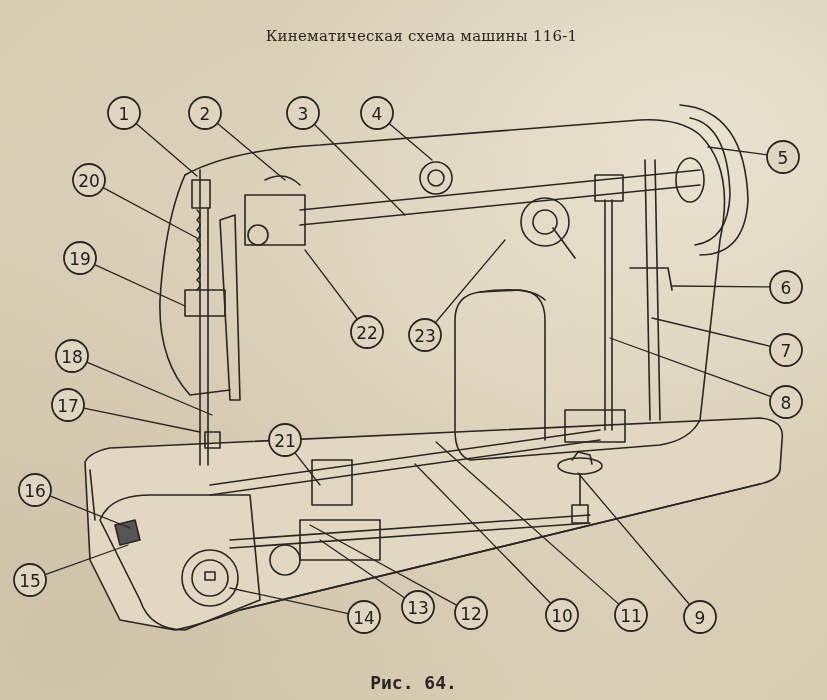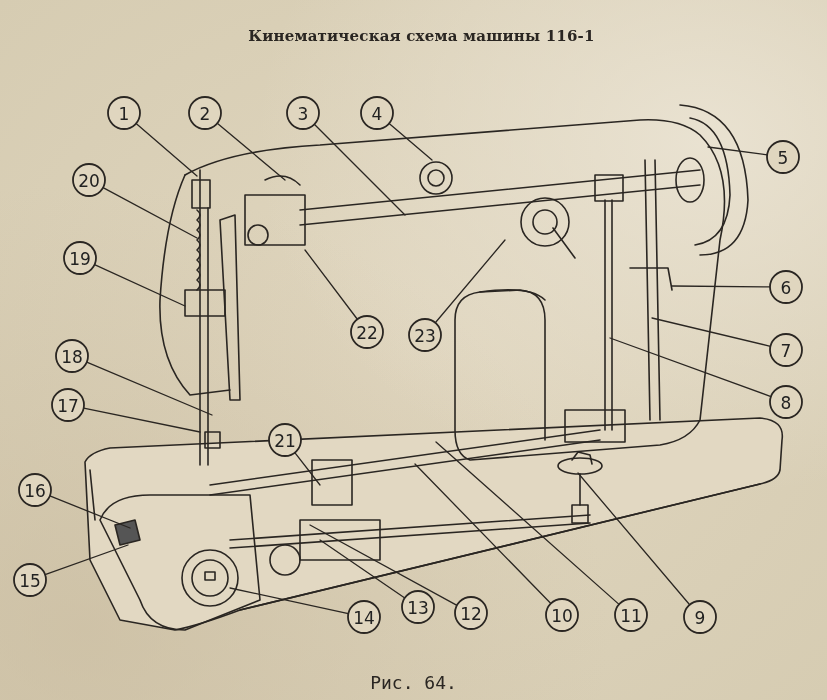--- a/index.html
+++ b/index.html
@@ -11,27 +11,27 @@
   }
   .paper {
     position: absolute; inset: 0;
     background:
       radial-gradient(ellipse at 85% 20%, rgba(235,228,212,0.9), rgba(235,228,212,0) 45%),
       radial-gradient(ellipse at 10% 90%, rgba(200,186,158,0.6), rgba(200,186,158,0) 50%),
       radial-gradient(ellipse at 50% 50%, #e0d6bf, #d6ccb2);
   }
   .title {
     position: absolute; left: 0; right: 0; top: 27px;
-    text-align: center; font-weight: bold; font-size: 15px;
+    text-align: center; font-weight: normal; font-size: 15px;
     color: #2a2622; letter-spacing: 0.2px;
     padding-left: 16px;
   }
   .caption {
     position: absolute; left: 0; right: 0; top: 672px;
-    text-align: center; font-weight: normal; font-size: 18px;
+    text-align: center; font-weight: bold; font-size: 18px;
     color: #2a2622; font-family: "DejaVu Sans Mono", monospace;
   }
   svg.drawing { position: absolute; left: 0; top: 0; }
   .callout-label {
     font-family: "DejaVu Sans", sans-serif; font-size: 17px;
     fill: #222; text-anchor: middle; dominant-baseline: central;
   }
 </style>
 </head>
 <body>

